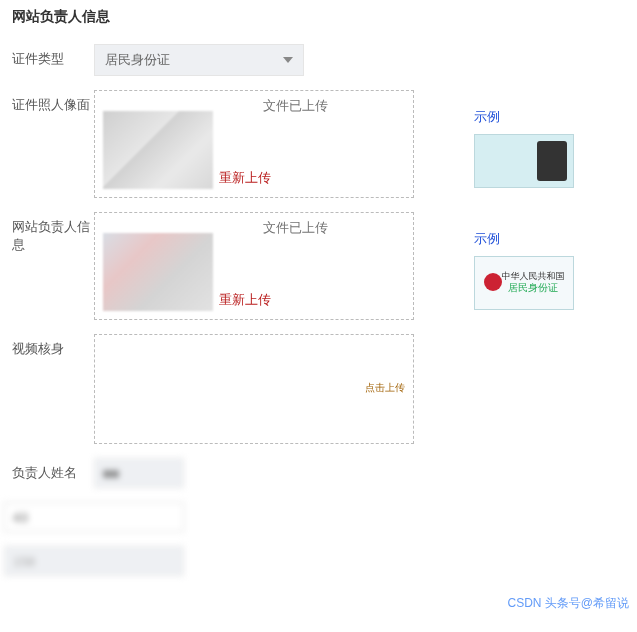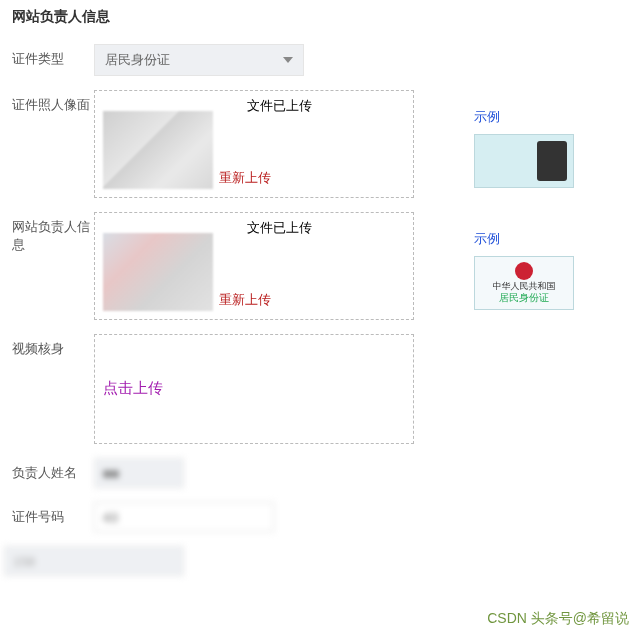--- a/index.html
+++ b/index.html
@@ -72,35 +72,35 @@
     margin-top: 14px;
   }
   .thumb.back {
     background: linear-gradient(135deg,#d9dde4 0%,#e8c7c7 30%,#d4d4d4 60%,#e2e2e2 100%);
   }
   .upload-text {
     flex: 1;
     padding-top: 0;
   }
   .status-line {
-    color: #000000;
+    color: #737373;
     font-size: 13px;
     margin-bottom: 54px;
-    margin-left: 28px;
+    margin-left: 44px;
   }
   .link {
     color: #b91c1c;
     cursor: pointer;
     font-size: 13px;
   }
   .link-center {
-    color: #a21caf;
+    color: #a16207;
     cursor: pointer;
-    font-size: 15px;
-    text-align:left;
+    font-size: 10px;
+    text-align:right;
     width:100%;
   }
   .example-col {
     margin-left: 60px;
     width: 110px;
   }
   .example-label {
     color: #1d4ed8;
     font-size: 13px;
     margin-bottom: 8px;
@@ -116,21 +116,21 @@
   }
   .example-card.front::after{
     content:"";
     position:absolute; right:6px; top:6px;
     width:30px; height:40px;
     background:#333;
     border-radius:3px;
   }
   .example-card.back{
     background:#f4f9fb;
-    display:flex; flex-direction:column; align-items:center; justify-content:center;
+    display:flex; flex-direction:row; align-items:center; justify-content:center;
   }
   .emblem{
     width:18px;height:18px;border-radius:50%;background:#c23; margin-bottom:2px;
   }
   .back-text{ font-size:9px; color:#333; line-height:1.1; text-align:center;}
   .back-text .big{color:#2a5; font-size:10px;}
   .input {
     width: 180px;
     height: 30px;
     border: 1px solid #ddd;
@@ -141,22 +141,22 @@
   .input.short{ width:90px; background:#eef0f3; border:1px solid #e5e5e5;}
   .input.disabled{ background:#eef0f3; border:1px solid #e5e5e5; color:#aaa;}
   .blurred { filter: blur(3px); }
   .help{
     display:inline-flex; align-items:center; justify-content:center;
     width:14px;height:14px;border:1px solid #999;border-radius:50%;
     font-size:10px;color:#999;margin-left:2px;cursor:pointer;
     position:relative; top:-1px;
   }
   .watermark{
-    position:fixed; right:8px; bottom:4px;
-    font-size:14px; color:#4d7c0f; opacity:.8;
+    position:fixed; right:8px; bottom:20px;
+    font-size:12px; color:#3b82f6; opacity:.8;
     pointer-events:none;
   }
 </style>
 </head>
 <body>
 
 <div class="section-title">网站负责人信息</div>
 
 <div class="row">
   <div class="label">证件类型</div>
@@ -222,21 +222,20 @@
 </div>
 
 <div class="row">
   <div class="label">负责人姓名</div>
   <div class="ctrl">
     <input class="input short blurred" value="■■" style="">
   </div>
 </div>
 
 <div class="row">
-  <div class="label">证件号码</div>
   <div class="ctrl">
     <input class="input blurred" value="43" style="">
   </div>
 </div>
 
 <div class="row">
   <div class="ctrl">
     <input class="input disabled blurred" value="158" style="">
   </div>
 </div>

